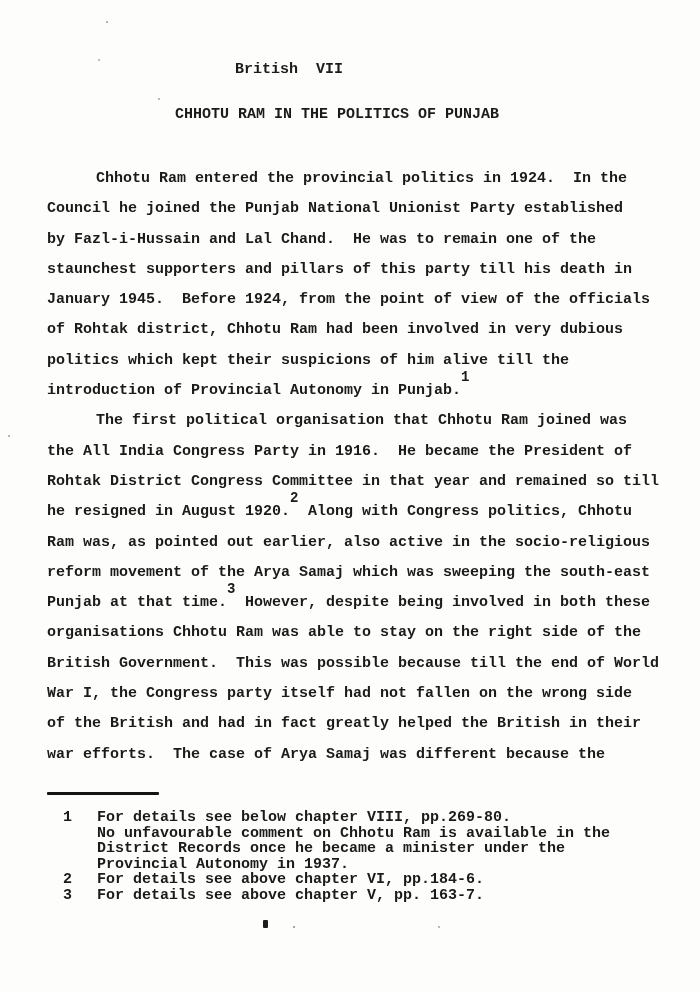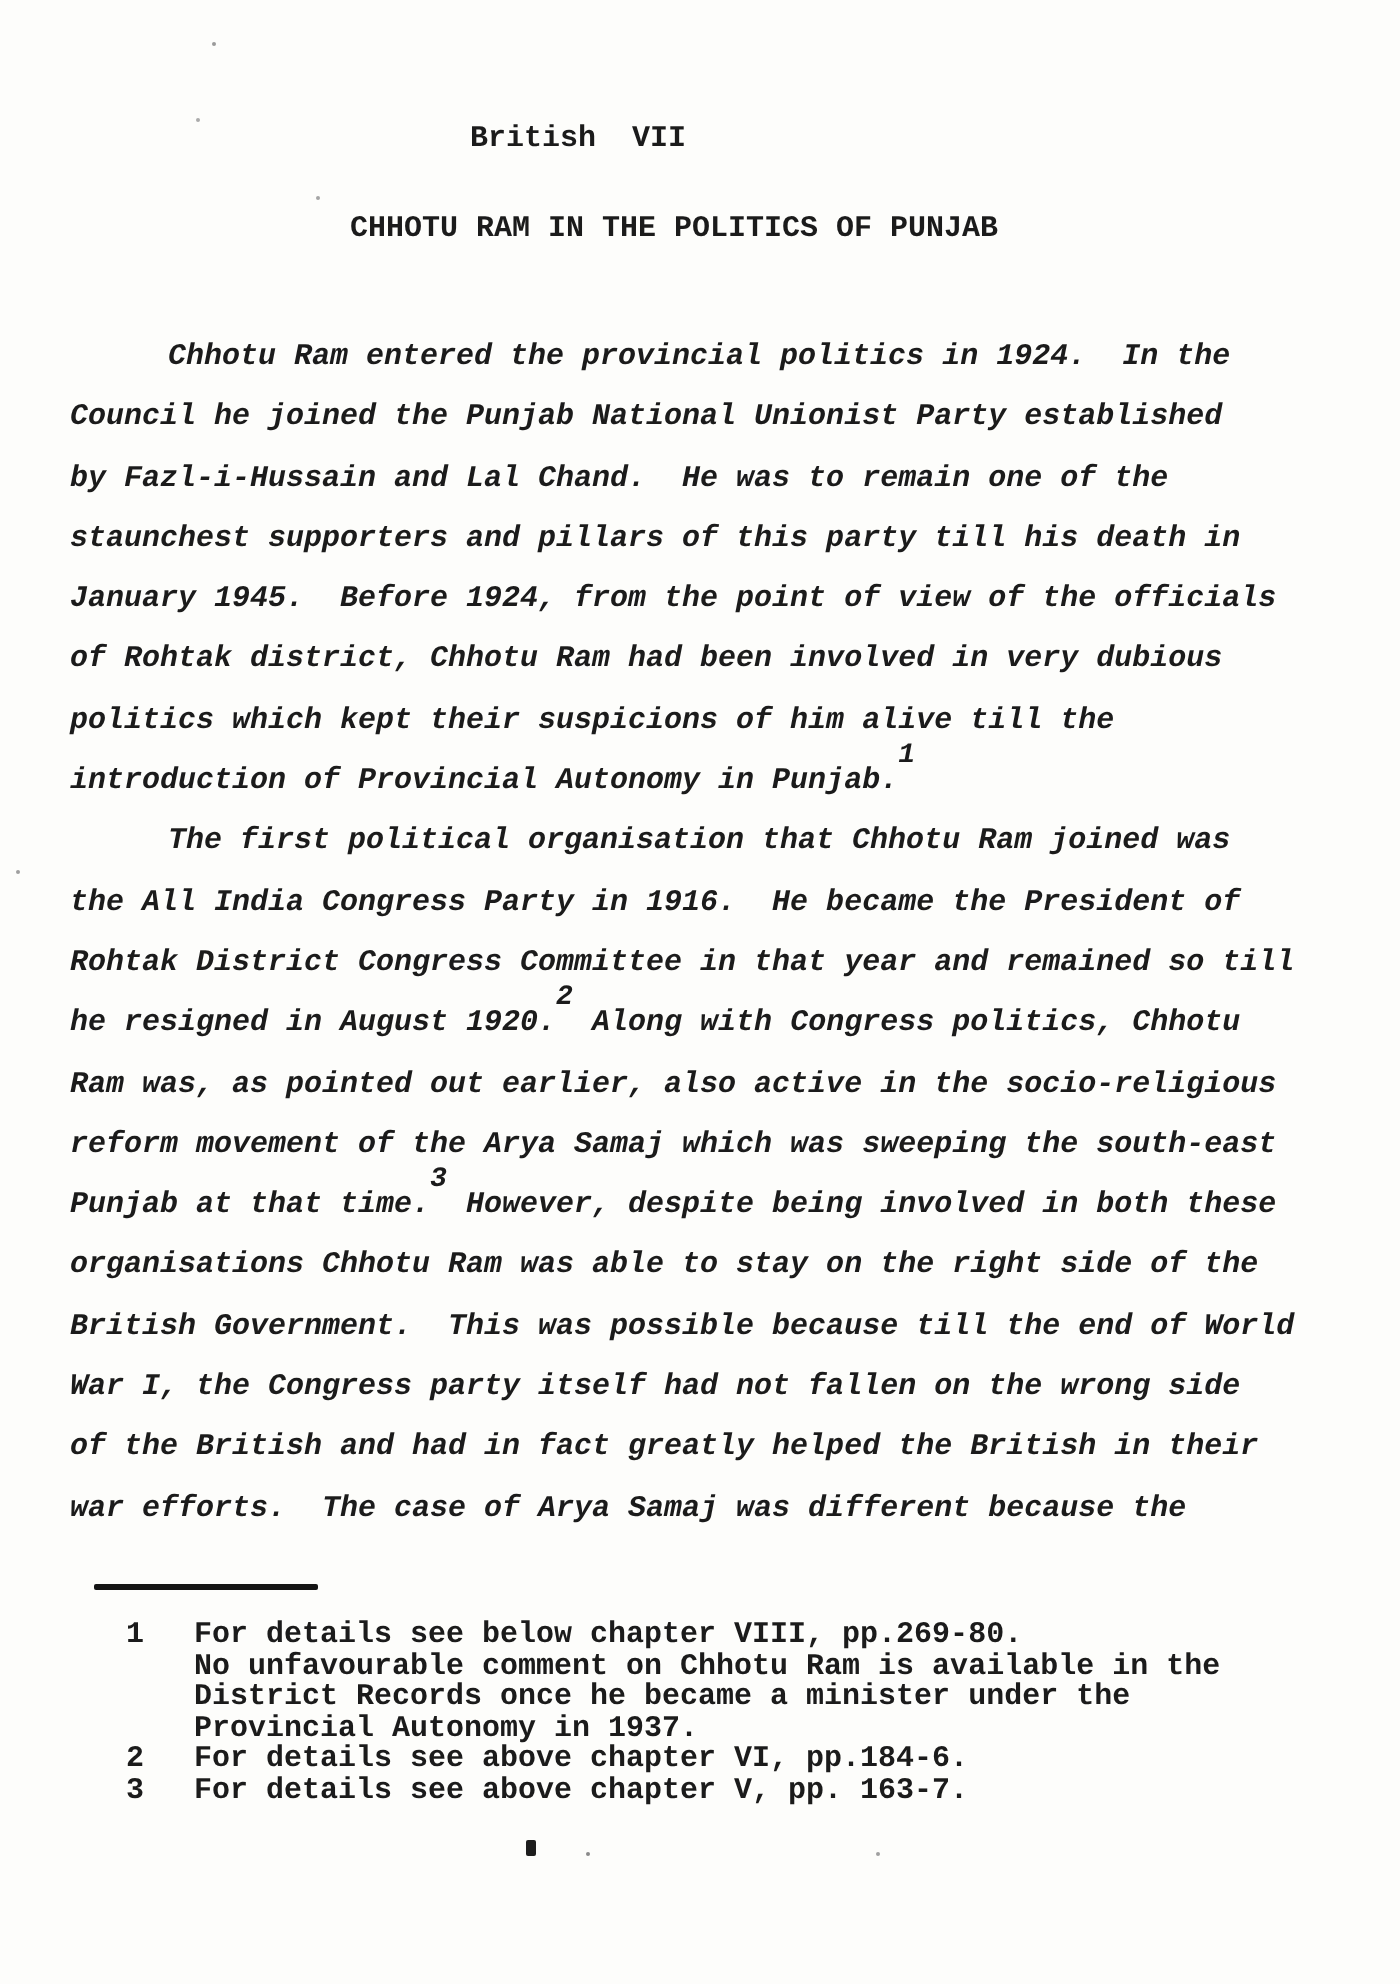--- a/index.html
+++ b/index.html
@@ -30,26 +30,25 @@
     left: 147px;
     top: 106px;
     font-size: 15px;
     line-height: 18px;
     white-space: pre;
     margin-left: 28px;
   }
 
   .body-text {
     position: absolute;
-    left: 35px;
+    left: 47px;
     top: 164px;
     font-size: 15px;
     line-height: 30.3px;
     white-space: pre;
-    font-style: italic;
   }
   .line { min-height: 30.3px; }
   .line.indent { padding-left: 49px; }
 
   sup.fn-sup {
     display: inline-block;
     width: 9px;
     font-size: 14px;
     line-height: 0;
     position: relative;

